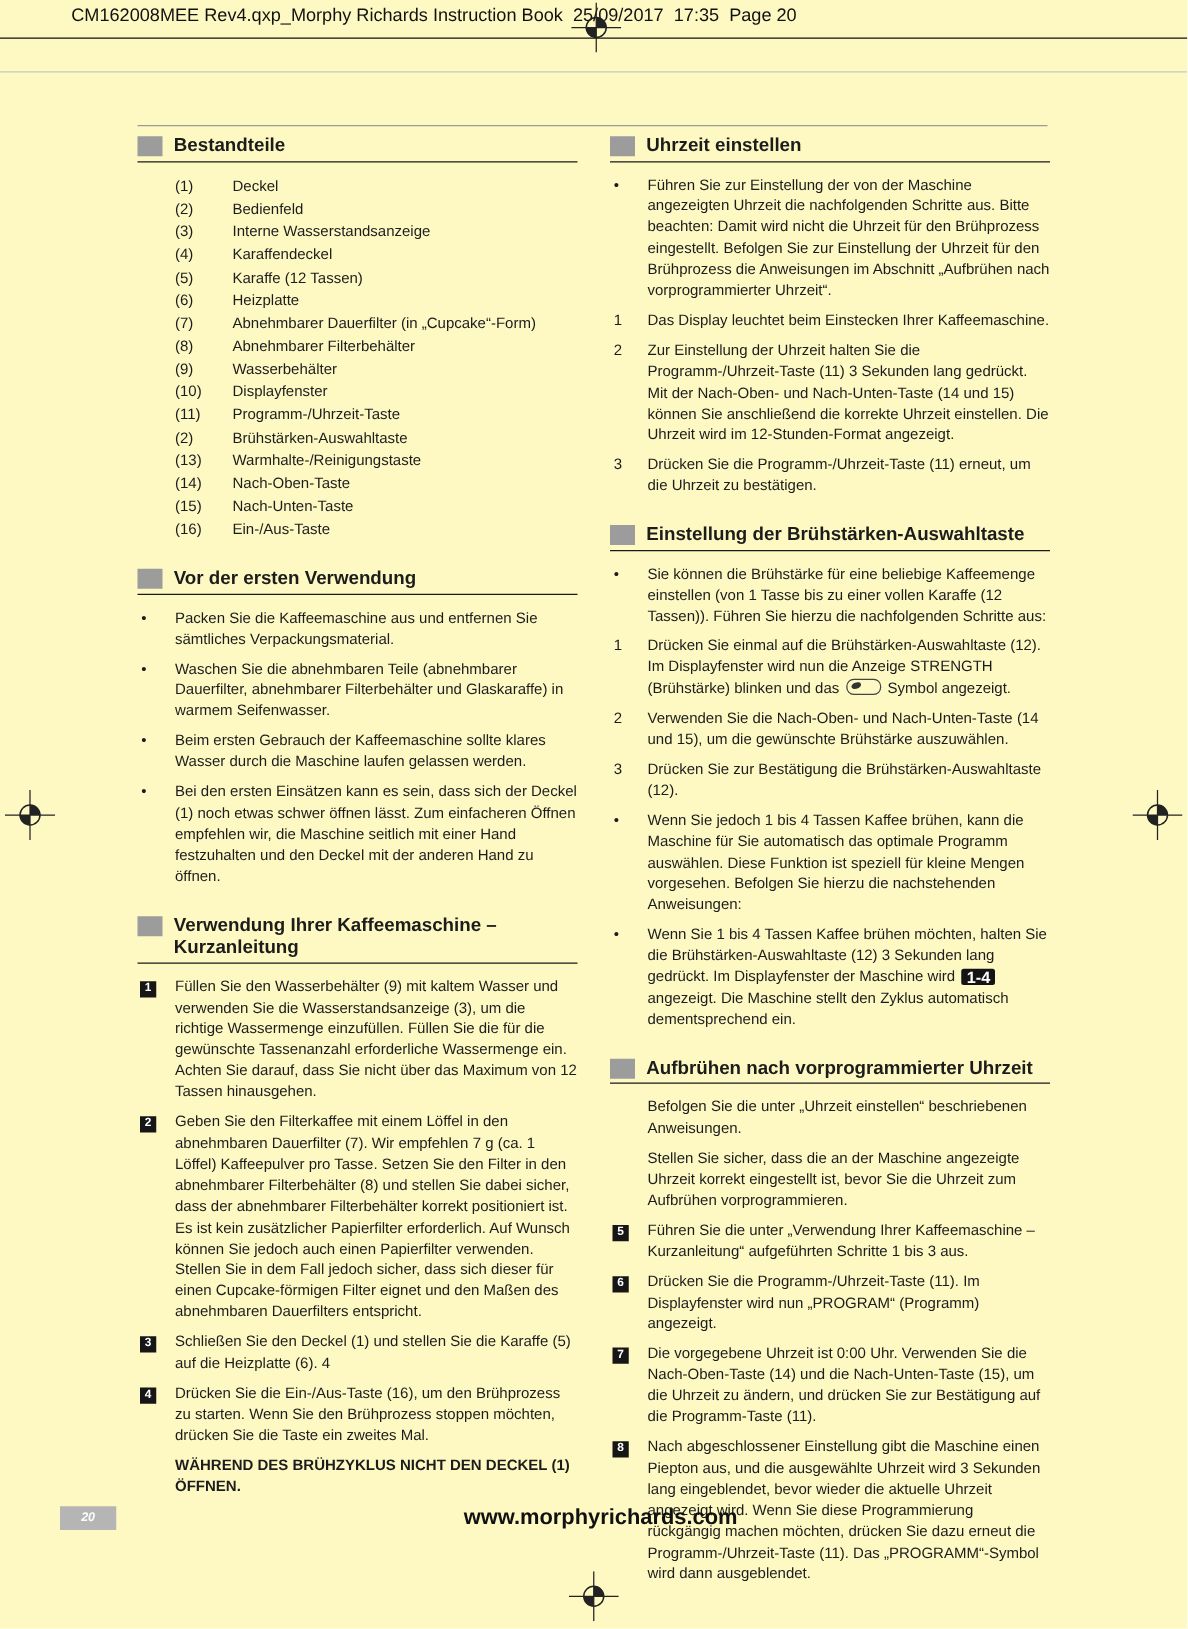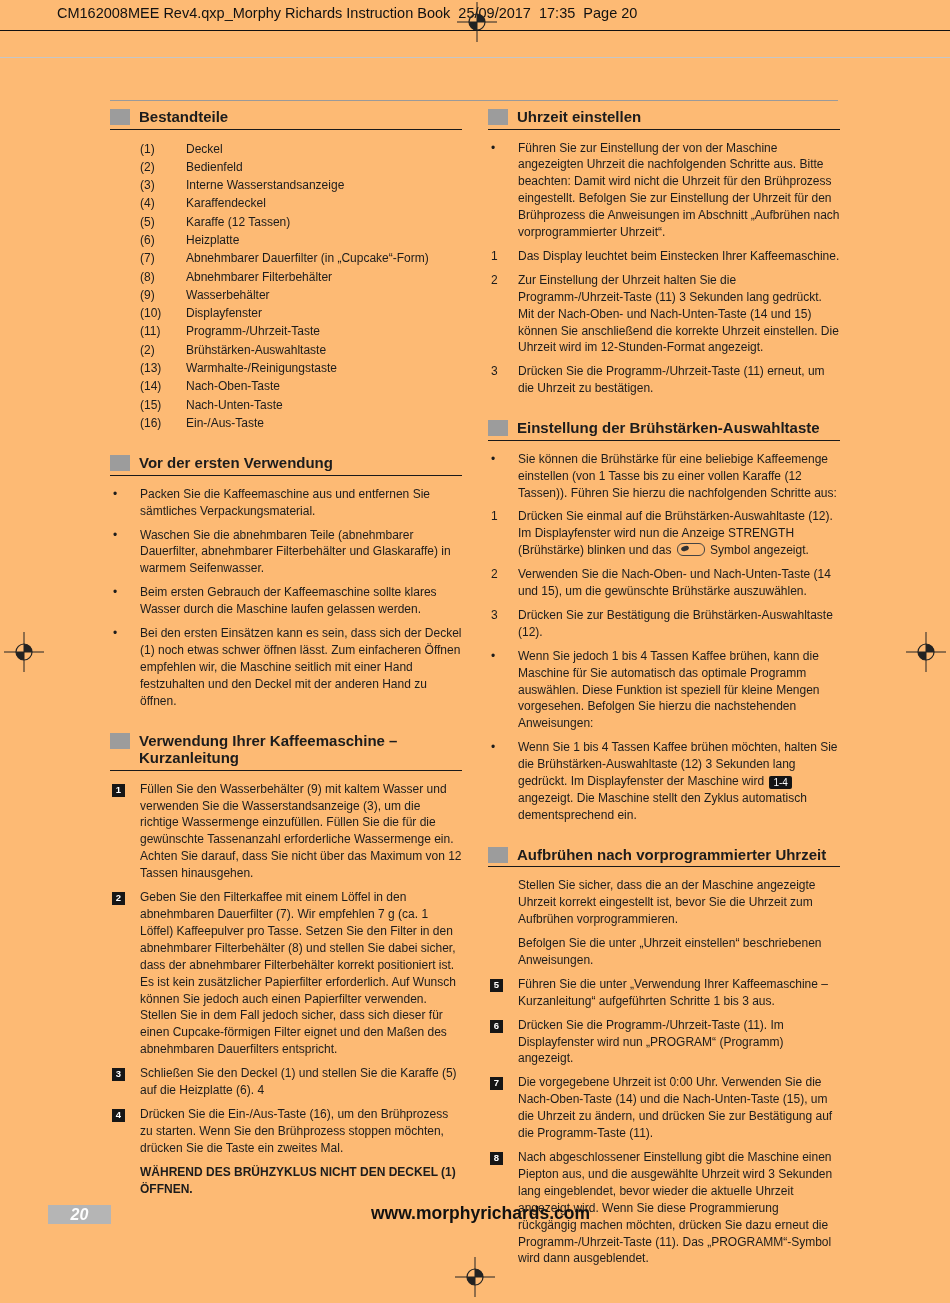--- a/index.html
+++ b/index.html
@@ -1,17 +1,17 @@
 <!DOCTYPE html>
 <html><head>
 <meta charset="utf-8">
 <style>
   html,body{margin:0;padding:0;background:#ffffff;}
   .page{
-    position:relative;width:950px;height:1303px;background:#fdba74;
+    position:relative;width:950px;height:1303px;background:#fef9c3;
     font-family:"Liberation Sans",sans-serif;color:#1c1c1c;font-size:12px;overflow:hidden;
   }
   .header-text{position:absolute;top:5px;left:57px;font-size:14.5px;white-space:pre;color:#111;}
   .header-rule{position:absolute;top:30px;left:0;width:950px;border-top:1.6px solid #111;}
   .header-subrule{position:absolute;top:57px;left:0;width:950px;border-top:1px solid #c6c6c6;}
   .content-top-rule{position:absolute;top:100px;left:110px;width:728px;border-top:1px solid #9a9a9a;}
 
   .regmark{position:absolute;width:40px;height:40px;}
 
   .content{position:absolute;top:108px;left:110px;width:730px;display:flex;gap:26px;}
@@ -37,25 +37,25 @@
   .step-num-plain{width:30px;flex:none;padding-left:3px;box-sizing:border-box;}
   .item-text{flex:1;}
 
   .para{margin-left:30px;margin-bottom:7px;}
   .note{margin-left:30px;margin-bottom:23px;font-weight:700;}
 
   .bean-symbol{display:inline-block;width:26px;height:11px;border:1.3px solid #444;border-radius:6px;
     position:relative;vertical-align:-2px;margin:0 2px;}
   .bean-inner{position:absolute;left:3px;top:2px;width:8px;height:5px;background:#333;border-radius:50%;
     transform:rotate(-20deg);}
-  .badge-14{display:inline-block;background:#141414;color:#fff;font-weight:400;font-size:10px;
+  .badge-14{display:inline-block;background:#141414;color:#fff;font-weight:700;font-size:13px;
     line-height:11px;padding:1px 4px;border-radius:2px;margin:0 2px;vertical-align:-1px;}
 
-  .page-num-box{position:absolute;left:48px;top:1205px;width:63px;height:19px;background:#b5b5b5;
-    color:#fdfdfd;font-size:16px;font-style:italic;font-weight:700;display:flex;align-items:center;justify-content:center;}
+  .page-num-box{position:absolute;left:48px;top:1205px;width:45px;height:19px;background:#b5b5b5;
+    color:#fdfdfd;font-size:10px;font-style:italic;font-weight:700;display:flex;align-items:center;justify-content:center;}
   .footer-url{position:absolute;top:1203px;left:11px;right:0;text-align:center;font-weight:700;font-size:17.5px;color:#111;}
 </style>
 </head>
 <body>
 
 <div class="page">
 
   <div class="header-text">CM162008MEE Rev4.qxp_Morphy Richards Instruction Book  25/09/2017  17:35  Page 20</div>
   <div class="header-rule"></div>
   <div class="header-subrule"></div>
@@ -270,22 +270,22 @@
               <div class="item-text"><span>Wenn Sie 1 bis 4 Tassen Kaffee brühen möchten, halten Sie die Brühstärken-Auswahltaste (12) 3 Sekunden lang gedrückt. Im Displayfenster der Maschine wird </span><span class="badge-14">1-4</span><span> angezeigt. Die Maschine stellt den Zyklus automatisch dementsprechend ein.</span></div>
             </div>
           </div>
         </section>
         <section class="section">
           <div class="section-heading">
             <span class="heading-square"></span>
             <h2 class="heading-text">Aufbrühen nach vorprogrammierter Uhrzeit</h2>
           </div>
           <div class="section-body">
+            <div class="para"><span>Befolgen Sie die unter „Uhrzeit einstellen“ beschriebenen Anweisungen.</span></div>
             <div class="para"><span>Stellen Sie sicher, dass die an der Maschine angezeigte Uhrzeit korrekt eingestellt ist, bevor Sie die Uhrzeit zum Aufbrühen vorprogrammieren.</span></div>
-            <div class="para"><span>Befolgen Sie die unter „Uhrzeit einstellen“ beschriebenen Anweisungen.</span></div>
             <div class="step-row">
               <span class="step-cell"><span class="step-box">5</span></span>
               <div class="item-text"><span>Führen Sie die unter „Verwendung Ihrer Kaffeemaschine – Kurzanleitung“ aufgeführten Schritte 1 bis 3 aus.</span></div>
             </div>
             <div class="step-row">
               <span class="step-cell"><span class="step-box">6</span></span>
               <div class="item-text"><span>Drücken Sie die Programm-/Uhrzeit-Taste (11). Im Displayfenster wird nun „PROGRAM“ (Programm) angezeigt.</span></div>
             </div>
             <div class="step-row">
               <span class="step-cell"><span class="step-box">7</span></span>

